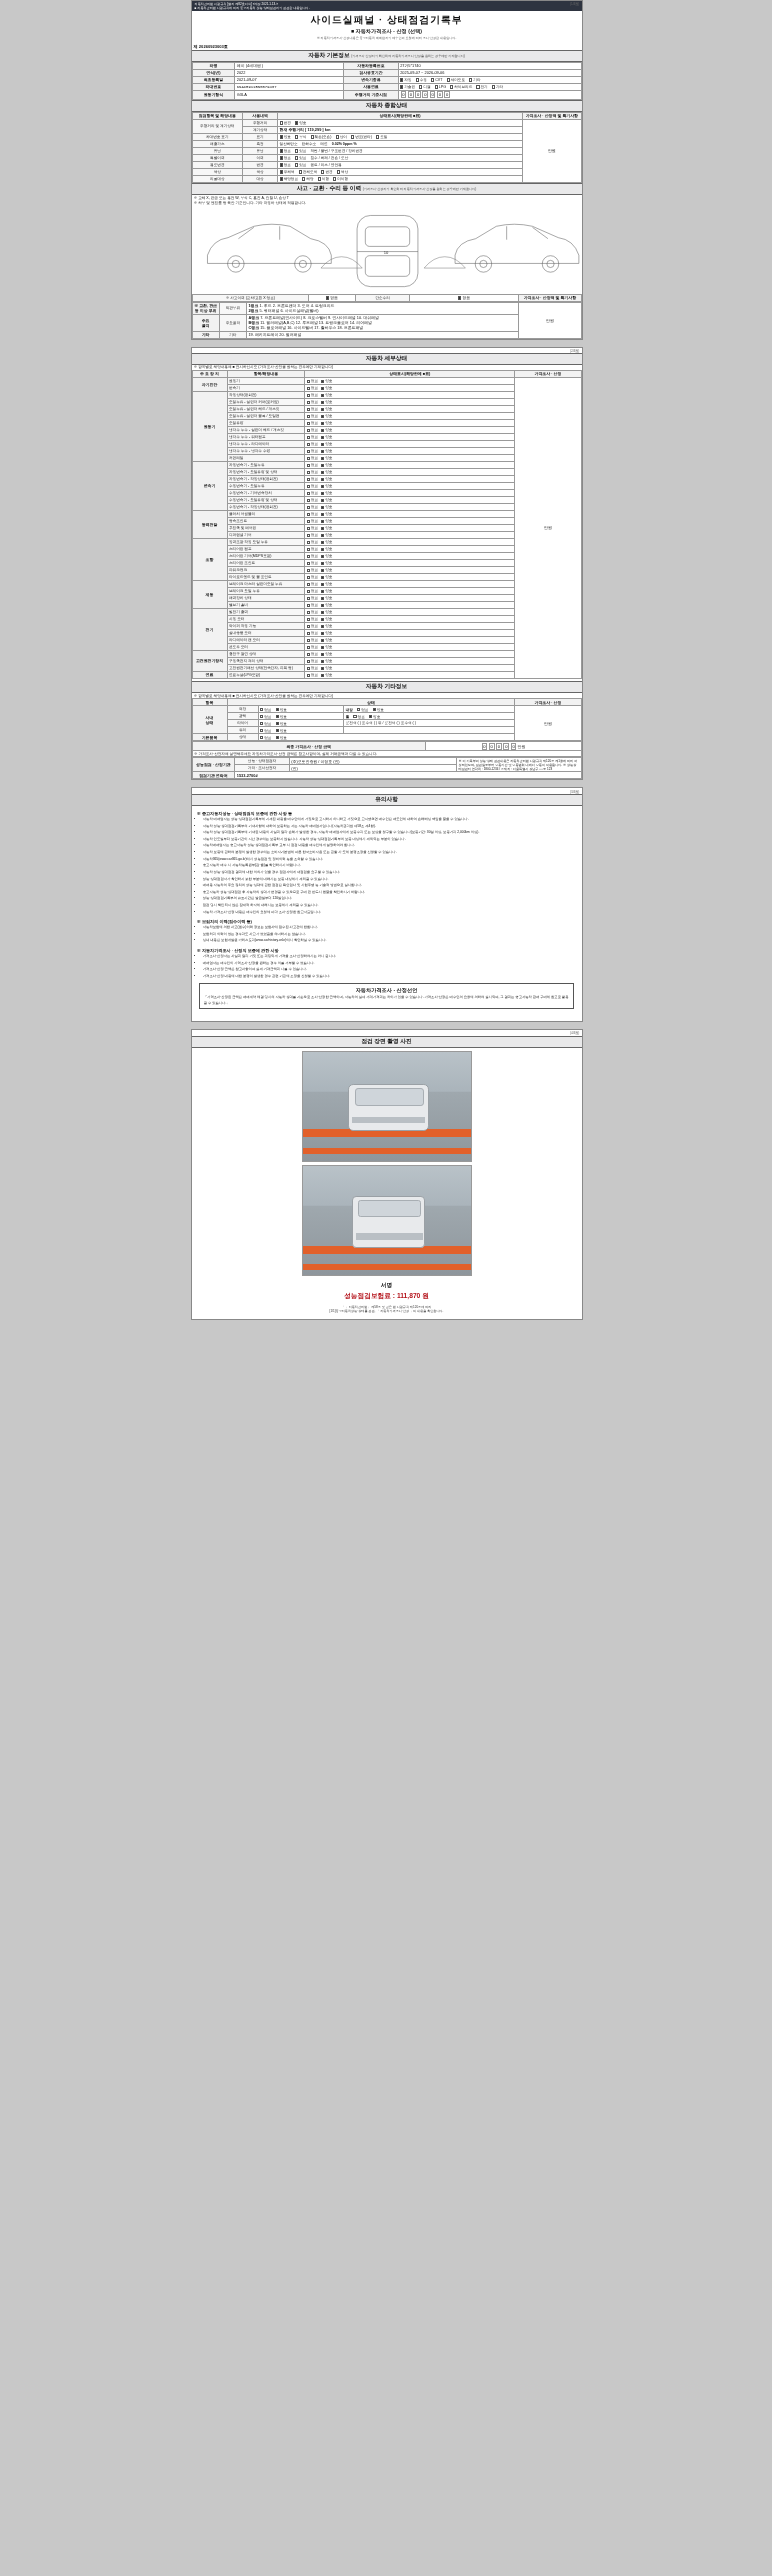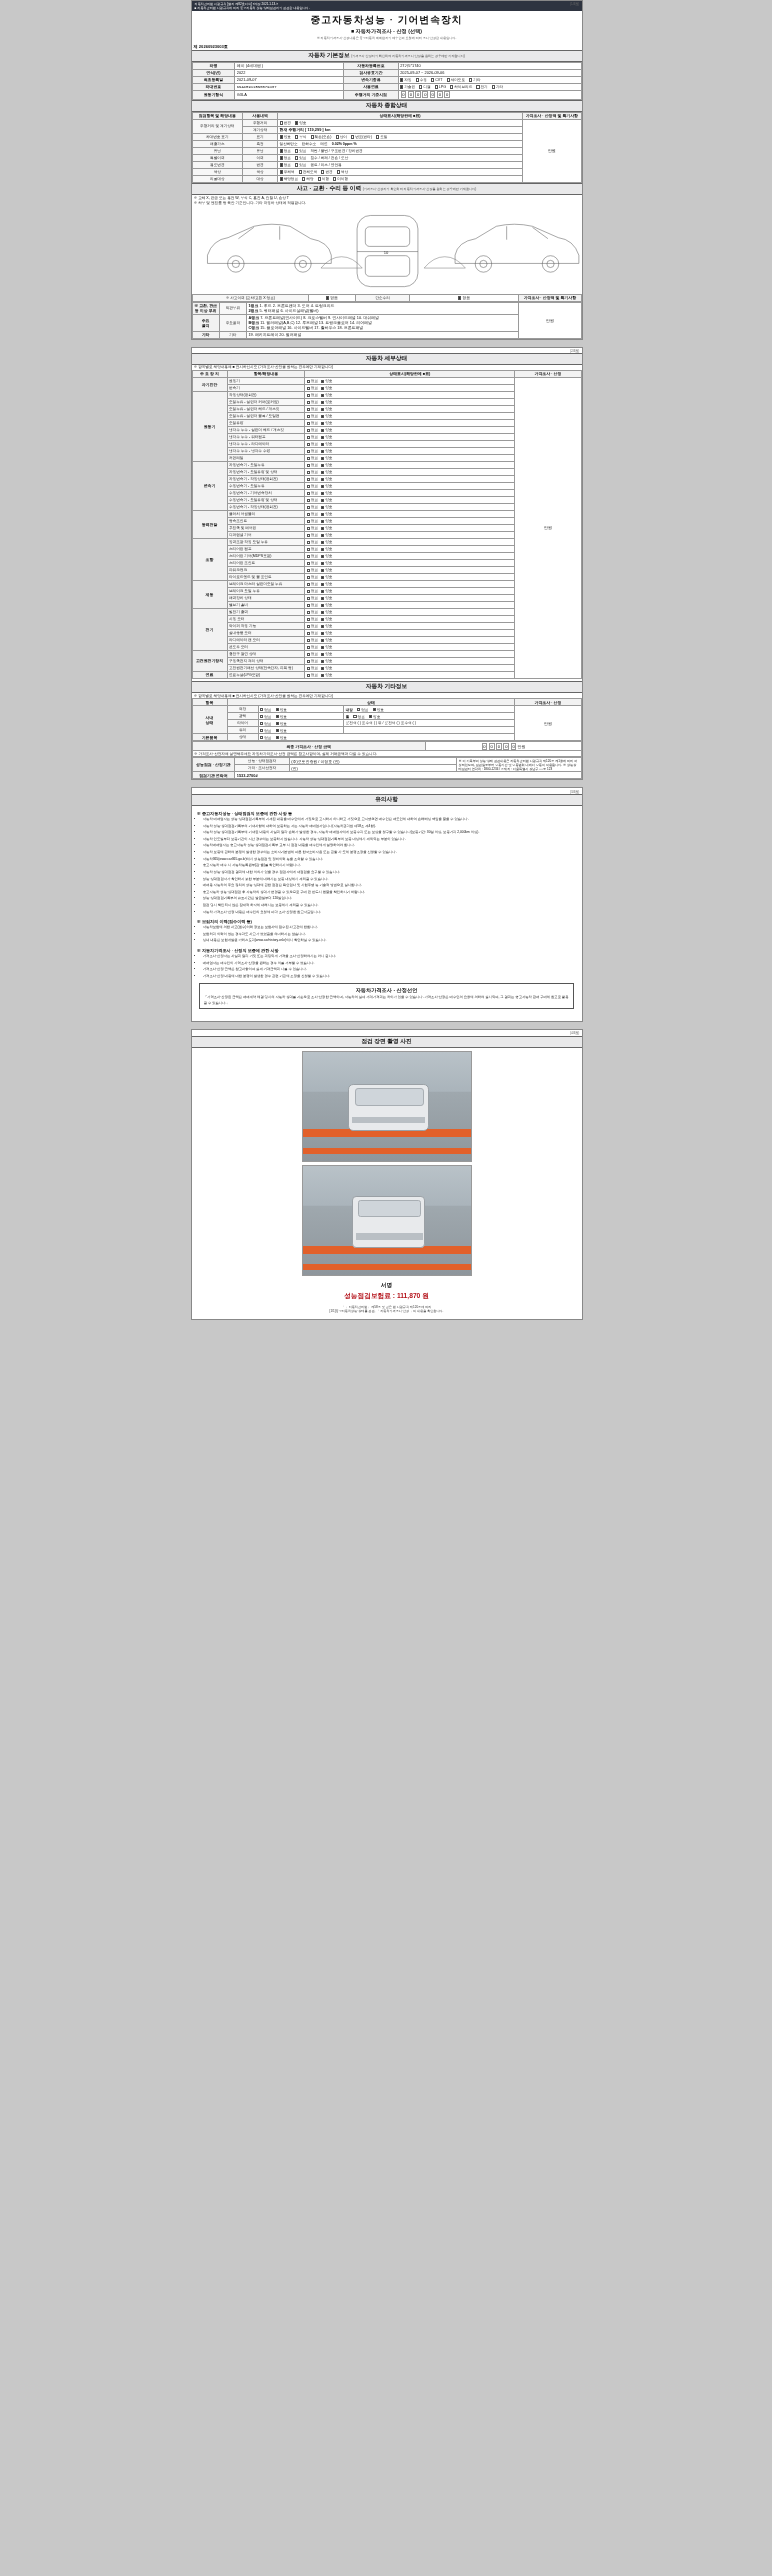--- a/index.html
+++ b/index.html
@@ -86,21 +86,21 @@
 </head>
 <body>
 
 <div class="page">
   <div class="topnotice">
     자동차관리법 시행규칙 [별지 제82호서식] &lt;개정 2021.1.13.&gt;<br>
     ■ 자동차관리법 시행규칙에 따라 중고자동차 성능·상태점검자가 점검한 내용입니다.
   </div>
   <div class="pagecode" style="top:1px">(1/4面)</div>
 
-  <div class="doc-title">중고자동차성능 · 기어변속장치</div>
+  <div class="doc-title">사이드실패널 · 상태점검기록부</div>
   <div class="doc-sub">■ 자동차가격조사 · 산정 (선택)</div>
   <div class="doc-sub2">※ 자동차가격조사·산정내용은 중고자동차 매매업자가 매수인의 요청에 따라 조사·산정한 내용입니다.</div>
   <div class="docnum">제 20260923003호</div>
 
   <div class="band">
     <span>자동차 기본정보</span>
     <span class="band-note">(가격조사·산정자가 확인하여 자동차가격조사·산정을 원하는 경우에만 기재합니다)</span>
   </div>
   <table>
     <tbody>

